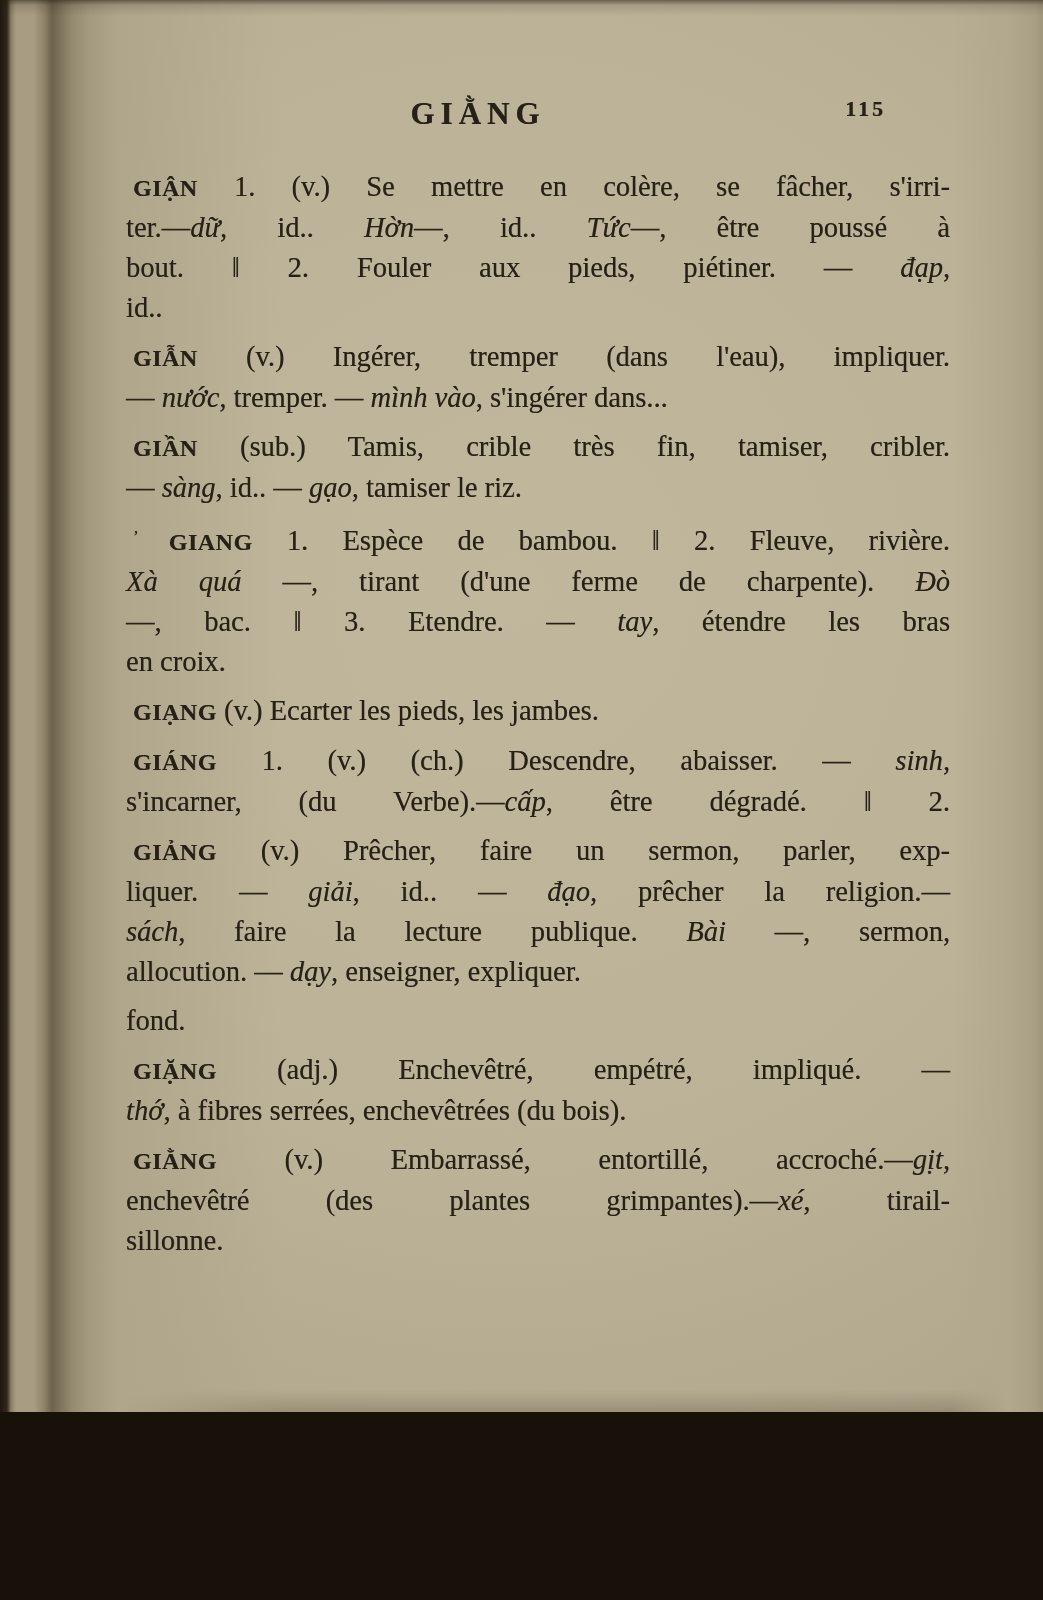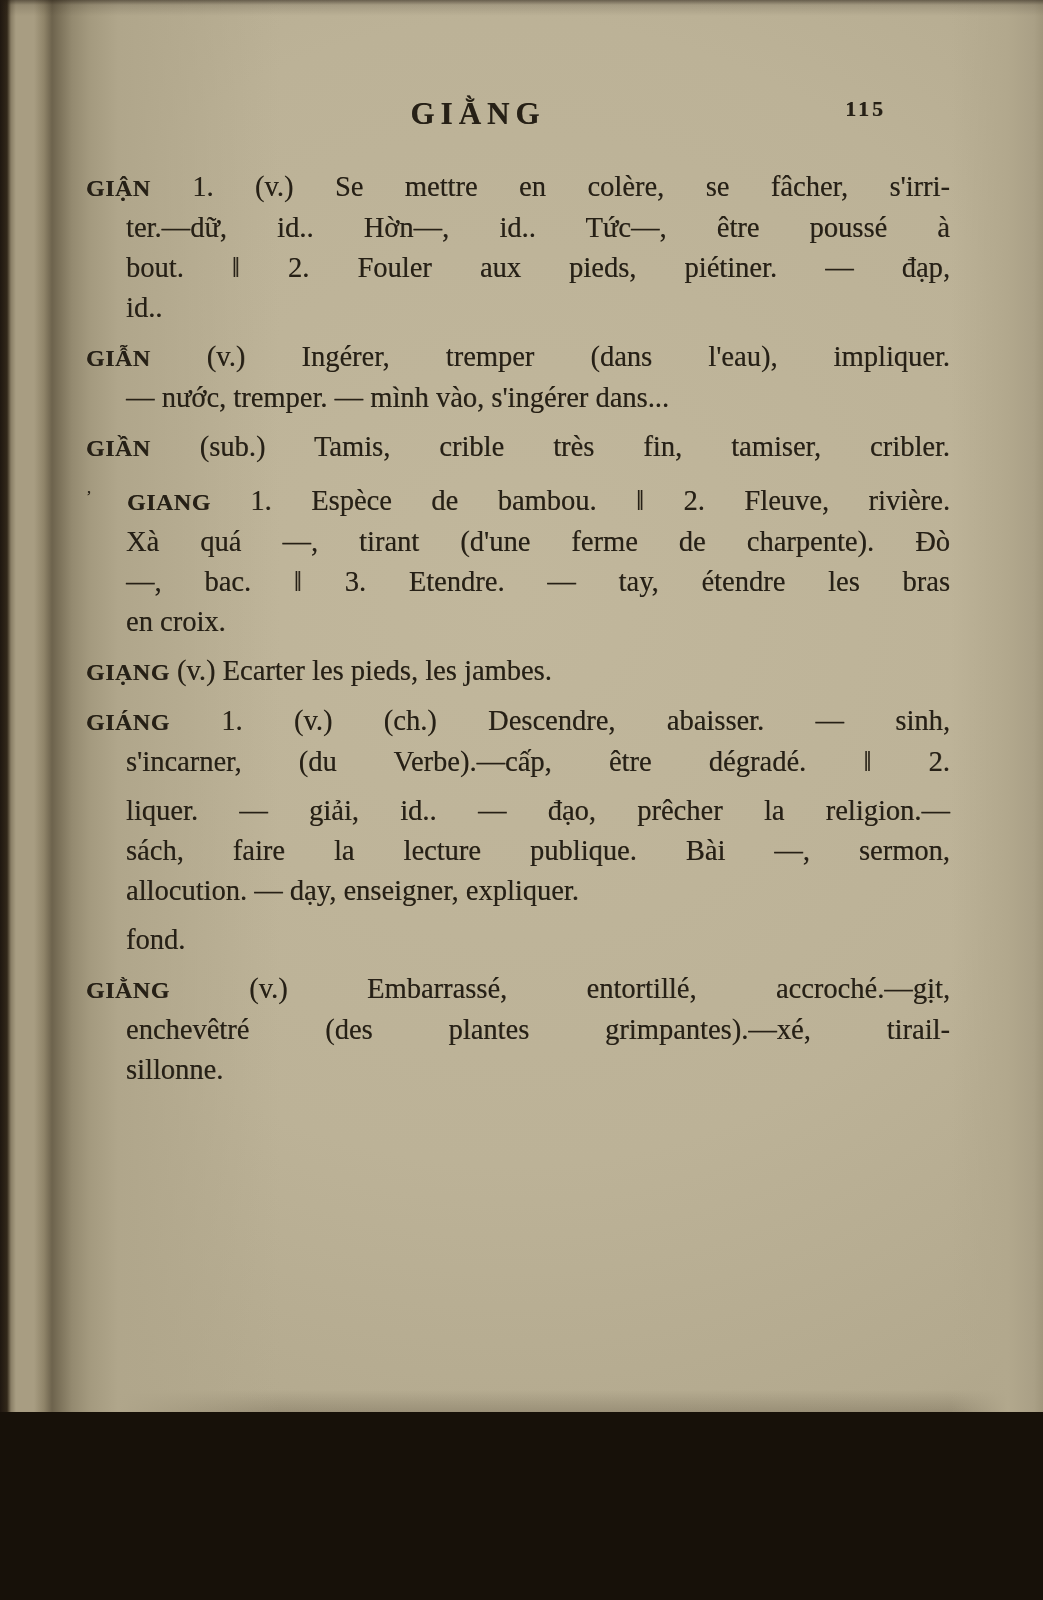--- a/index.html
+++ b/index.html
@@ -42,26 +42,26 @@
     position:absolute; left:86px; top:167px; width:864px;
     font-size:28.5px; line-height:40px;
     text-shadow:0.35px 0.35px 0.5px rgba(40,32,20,0.5);
   }
   .entry { margin-bottom:9px; }
   .line {
     text-align:justify;
     text-align-last:justify;
     padding-left:40px;
   }
-  .line.first { padding-left:0; }
+  .line.first { padding-left:0;margin-left:47px; }
   .line.last  { text-align-last:left; }
   .s-hw {
     font-weight:bold; font-size:24px; letter-spacing:0.5px;
   }
-  .s-i { }
+  .s-i { font-style:italic; }
   .s-mark { font-size:17px; vertical-align:8px; }
 </style>
 </head>
 <body>
 
 <div class="photo">
   <div class="page-header">
     <span class="running-head">GIẰNG</span>
     <span class="page-number">115</span>
   </div>
@@ -71,41 +71,47 @@
         <div class="line"><span class="s-r">ter.—</span><span class="s-i">dữ</span><span class="s-r">, id.. </span><span class="s-i">Hờn</span><span class="s-r">—, id.. </span><span class="s-i">Tức</span><span class="s-r">—, être poussé à</span></div>
         <div class="line"><span class="s-r">bout. ‖ 2. Fouler aux pieds, piétiner. — </span><span class="s-i">đạp</span><span class="s-r">,</span></div>
         <div class="line last"><span class="s-r">id..</span></div>
       </div>
       <div class="entry">
         <div class="line first"><span class="s-hw">GIẪN</span><span class="s-r"> (v.) Ingérer, tremper (dans l'eau), impliquer.</span></div>
         <div class="line last"><span class="s-r">— </span><span class="s-i">nước</span><span class="s-r">, tremper. — </span><span class="s-i">mình vào</span><span class="s-r">, s'ingérer dans...</span></div>
       </div>
       <div class="entry">
         <div class="line first"><span class="s-hw">GIẦN</span><span class="s-r"> (sub.) Tamis, crible très fin, tamiser, cribler.</span></div>
+        <div class="line last"><span class="s-r">— </span><span class="s-i">sàng</span><span class="s-r">, id.. — </span><span class="s-i">gạo</span><span class="s-r">, tamiser le riz.</span></div>
       </div>
       <div class="entry">
         <div class="line first"><span class="s-mark">’ </span><span class="s-hw">GIANG</span><span class="s-r"> 1. Espèce de bambou. ‖ 2. Fleuve, rivière.</span></div>
         <div class="line"><span class="s-i">Xà quá</span><span class="s-r"> —, tirant (d'une ferme de charpente). </span><span class="s-i">Đò</span></div>
         <div class="line"><span class="s-r">—, bac. ‖ 3. Etendre. — </span><span class="s-i">tay</span><span class="s-r">, étendre les bras</span></div>
         <div class="line last"><span class="s-r">en croix.</span></div>
       </div>
       <div class="entry">
         <div class="line first last"><span class="s-hw">GIẠNG</span><span class="s-r"> (v.) Ecarter les pieds, les jambes.</span></div>
       </div>
       <div class="entry">
         <div class="line first"><span class="s-hw">GIÁNG</span><span class="s-r"> 1. (v.) (ch.) Descendre, abaisser. — </span><span class="s-i">sinh</span><span class="s-r">,</span></div>
         <div class="line"><span class="s-r">s'incarner, (du Verbe).—</span><span class="s-i">cấp</span><span class="s-r">, être dégradé. ‖ 2.</span></div>
       </div>
       <div class="entry">
+        <div class="line first"><span class="s-hw">GIẢNG</span><span class="s-r"> (v.) Prêcher, faire un sermon, parler, exp-</span></div>
         <div class="line"><span class="s-r">liquer. — </span><span class="s-i">giải</span><span class="s-r">, id.. — </span><span class="s-i">đạo</span><span class="s-r">, prêcher la religion.—</span></div>
         <div class="line"><span class="s-i">sách</span><span class="s-r">, faire la lecture publique. </span><span class="s-i">Bài</span><span class="s-r"> —, sermon,</span></div>
         <div class="line last"><span class="s-r">allocution. — </span><span class="s-i">dạy</span><span class="s-r">, enseigner, expliquer.</span></div>
       </div>
       <div class="entry">
         <div class="line last"><span class="s-r">fond.</span></div>
+      </div>
+      <div class="entry">
+        <div class="line first"><span class="s-hw">GIẶNG</span><span class="s-r"> (adj.) Enchevêtré, empétré, impliqué. —</span></div>
+        <div class="line last"><span class="s-i">thớ</span><span class="s-r">, à fibres serrées, enchevêtrées (du bois).</span></div>
       </div>
       <div class="entry">
         <div class="line first"><span class="s-hw">GIẰNG</span><span class="s-r"> (v.) Embarrassé, entortillé, accroché.—</span><span class="s-i">gịt</span><span class="s-r">,</span></div>
         <div class="line"><span class="s-r">enchevêtré (des plantes grimpantes).—</span><span class="s-i">xé</span><span class="s-r">, tirail-</span></div>
         <div class="line last"><span class="s-r">sillonne.</span></div>
       </div>
     </div>
 </div>
 
 </body></html>

